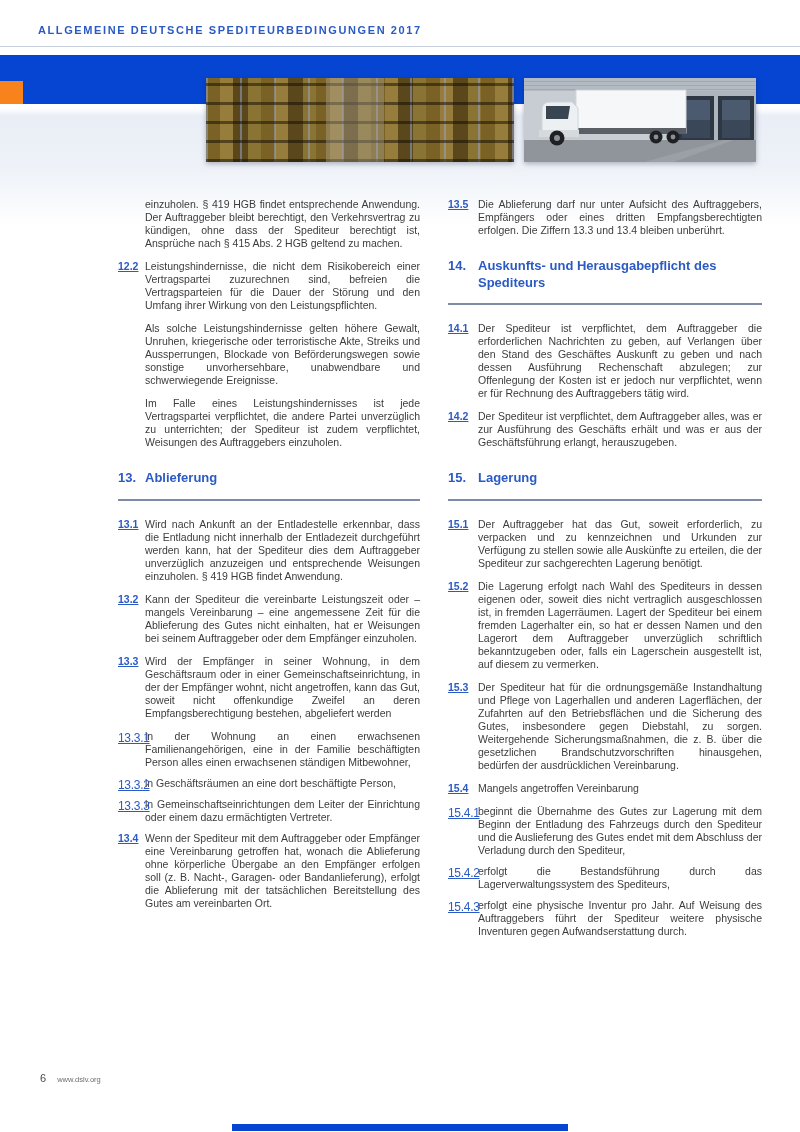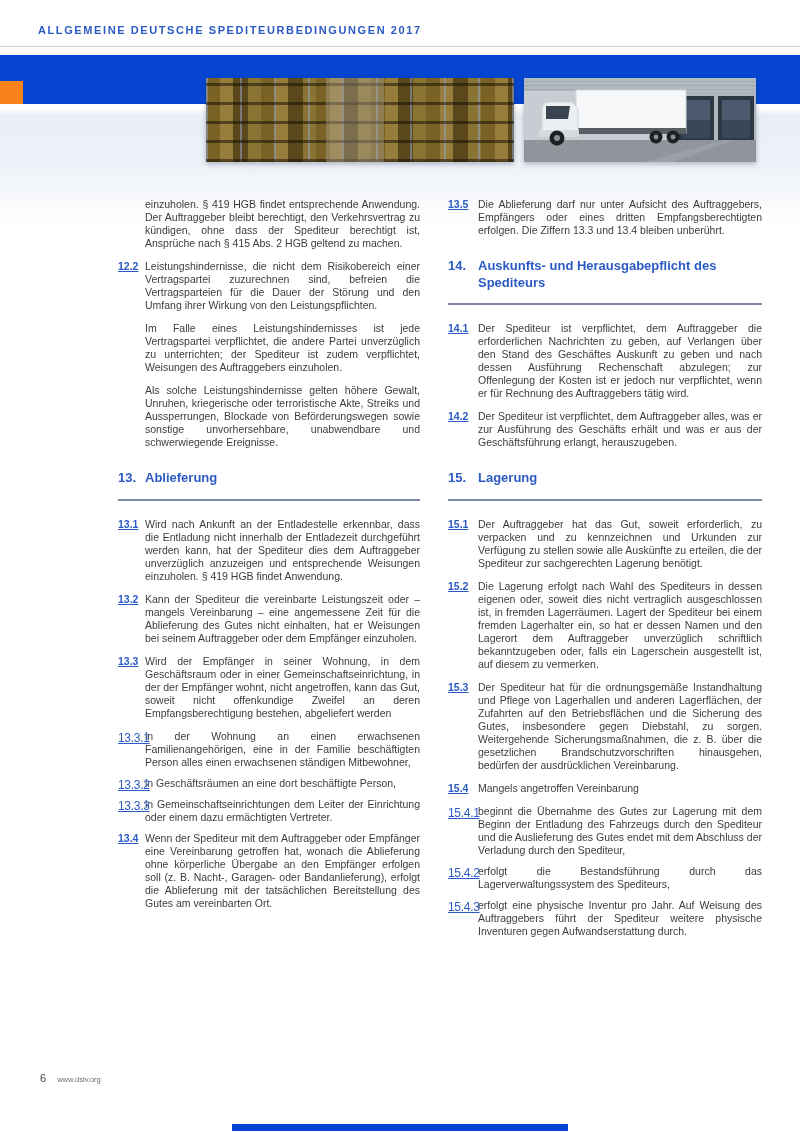--- a/index.html
+++ b/index.html
@@ -130,24 +130,24 @@
 
 <div class="col col-left">
   <div class="item">
     <span>einzuholen. § 419 HGB findet entsprechende Anwendung. Der Auftraggeber bleibt berechtigt, den Verkehrsvertrag zu kündigen, ohne dass der Spediteur berechtigt ist, Ansprüche nach § 415 Abs. 2 HGB geltend zu machen.</span>
   </div>
   <div class="item">
     <span class="num">12.2</span>
     <span>Leistungshindernisse, die nicht dem Risikobereich einer Vertragspartei zuzurechnen sind, befreien die Vertragsparteien für die Dauer der Störung und den Umfang ihrer Wirkung von den Leistungspflichten.</span>
   </div>
   <div class="item">
+    <span>Als solche Leistungshindernisse gelten höhere Gewalt, Unruhen, kriegerische oder terroristische Akte, Streiks und Aussperrungen, Blockade von Beförderungswegen sowie sonstige unvorhersehbare, unabwendbare und schwerwiegende Ereignisse.</span>
+  </div>
+  <div class="item">
     <span>Im Falle eines Leistungshindernisses ist jede Vertragspartei verpflichtet, die andere Partei unverzüglich zu unterrichten; der Spediteur ist zudem verpflichtet, Weisungen des Auftraggebers einzuholen.</span>
-  </div>
-  <div class="item">
-    <span>Als solche Leistungshindernisse gelten höhere Gewalt, Unruhen, kriegerische oder terroristische Akte, Streiks und Aussperrungen, Blockade von Beförderungswegen sowie sonstige unvorhersehbare, unabwendbare und schwerwiegende Ereignisse.</span>
   </div>
   <div class="heading">
     <span class="hnum">13.</span>
     <span>Ablieferung</span>
   </div>
   <div class="item">
     <span class="num">13.1</span>
     <span>Wird nach Ankunft an der Entladestelle erkennbar, dass die Entladung nicht innerhalb der Entladezeit durchgeführt werden kann, hat der Spediteur dies dem Auftraggeber unverzüglich anzuzeigen und entsprechende Weisungen einzuholen. § 419 HGB findet Anwendung.</span>
   </div>
   <div class="item">

